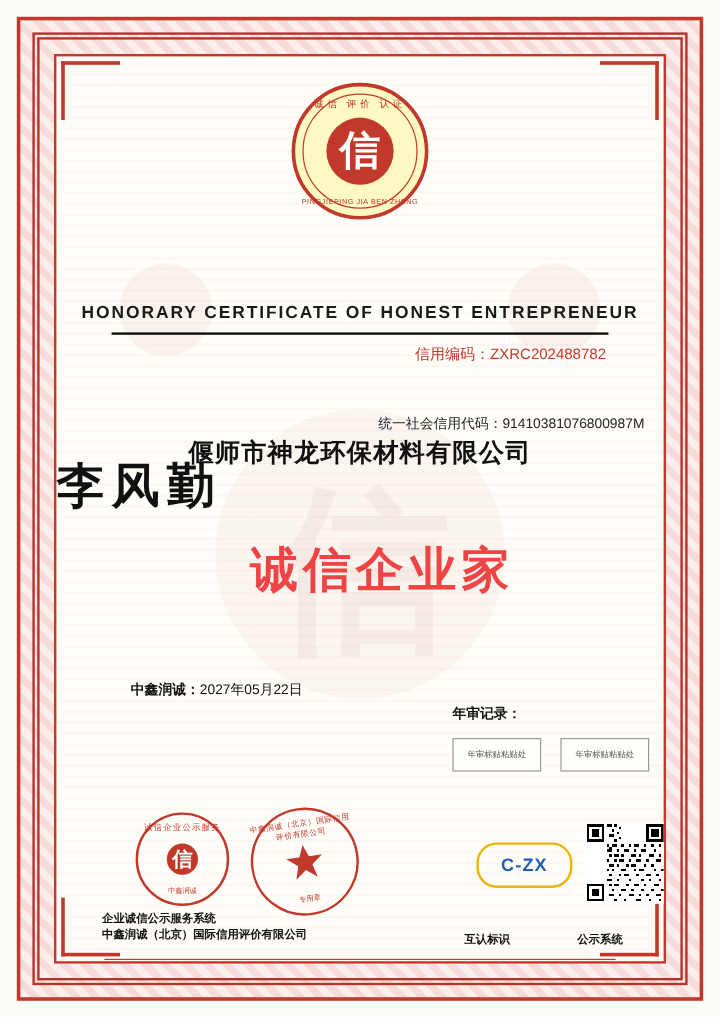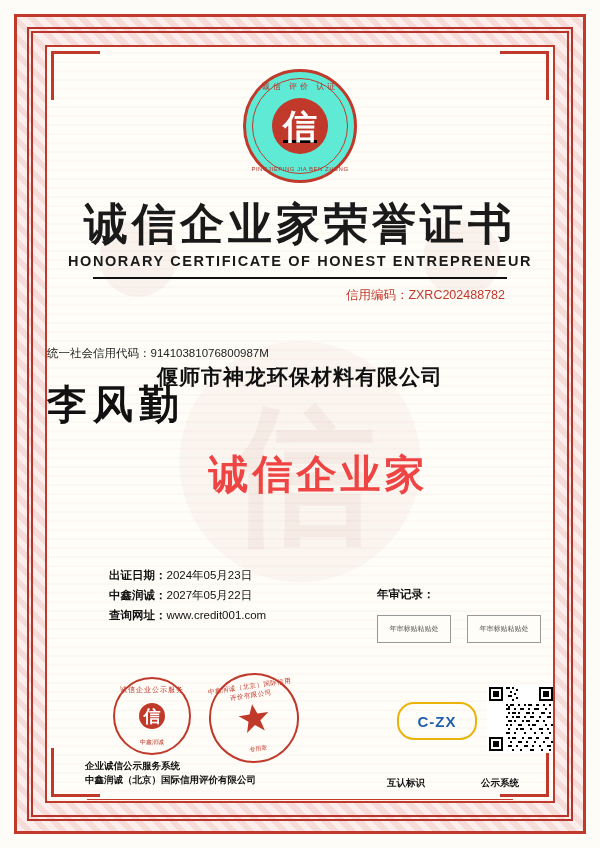--- a/index.html
+++ b/index.html
@@ -47,22 +47,22 @@
   }
   .corner.tl{left:4px;top:4px;border-right:none;border-bottom:none;}
   .corner.tr{right:4px;top:4px;border-left:none;border-bottom:none;}
   .corner.bl{left:4px;bottom:4px;border-right:none;border-top:none;}
   .corner.br{right:4px;bottom:4px;border-left:none;border-top:none;}
 
   
   .emblem{
     position:absolute;left:50%;top:22px;transform:translateX(-50%);
     width:108px;height:108px;border-radius:50%;
-    border:3px solid #c0392b;background:#5eead4;
-    display:flex;align-items:center;justify-content:center;text-decoration:underline;
+    border:3px solid #c0392b;background:#fef9c3;
+    display:flex;align-items:center;justify-content:center;
   }
   .emblem .ring{
     position:absolute;inset:6px;border-radius:50%;border:1px solid #c0392b;
   }
   .emblem .core{
     width:56px;height:56px;border-radius:50%;
     background:#c0392b;color:#fff;
     display:flex;align-items:center;justify-content:center;
     font-size:34px;font-weight:bold;font-family:"DejaVu Sans",sans-serif;
     line-height:1;
@@ -95,21 +95,21 @@
   }
 
   
   .company{
     position:absolute;top:268px;left:0;right:0;text-align:center;
     font-size:21px;font-weight:bold;color:#111;letter-spacing:1px;
     font-family:"DejaVu Sans",sans-serif;
     margin-top:48px;
   }
   .uscc{
-    position:absolute;top:299px;left:0;right:0;text-align:left;
+    position:absolute;top:299px;left:0;right:16px;text-align:right;
     font-size:11.5px;color:#222;
   }
   .person{
     position:absolute;top:330px;left:0;right:0;
     font-size:40px;font-weight:bold;color:#111;letter-spacing:6px;
     font-family:"DejaVu Sans",sans-serif;
   }
   .award{
     position:absolute;top:400px;left:0;right:0;text-align:center;
     font-size:40px;font-weight:bold;color:#ef4444;letter-spacing:4px;
@@ -196,43 +196,36 @@
 
         <div class="watermark">信</div>
 
         <div class="emblem">
           <div class="ring"></div>
           <div class="arc-top">诚信 评价 认证</div>
           <div class="core">信</div>
           <div class="arc-bottom">PINGJIEPING JIA BEN ZHENG</div>
         </div>
 
-        <div class="title-cn">诚信企业家荣誉证书</div>
         <div class="title-en">HONORARY CERTIFICATE OF HONEST ENTREPRENEUR</div>
         <div class="title-rule"></div>
         <div class="credit-no">
           <span>信用编码：</span><span>ZXRC202488782</span>
         </div>
 
         <div class="company">偃师市神龙环保材料有限公司</div>
         <div class="uscc">
           <span>统一社会信用代码：</span><span>91410381076800987M</span>
         </div>
         <div class="person">李风勤</div>
         <div class="award">诚信企业家</div>
 
         <div class="details">
           <div class="row">
-            <span class="lbl">出证日期：</span><span>2024年05月23日</span>
-          </div>
-          <div class="row">
             <span class="lbl">中鑫润诚：</span><span>2027年05月22日</span>
-          </div>
-          <div class="row">
-            <span class="lbl">查询网址：</span><a href="#">www.credit001.com</a>
           </div>
         </div>
 
         <div class="annual">年审记录：</div>
         <div class="stamp-slot slot1">年审标贴粘贴处</div>
         <div class="stamp-slot slot2">年审标贴粘贴处</div>
 
         <div class="seal seal1">
           <div class="arc">诚信企业公示服务</div>
           <div class="inner">信</div>

